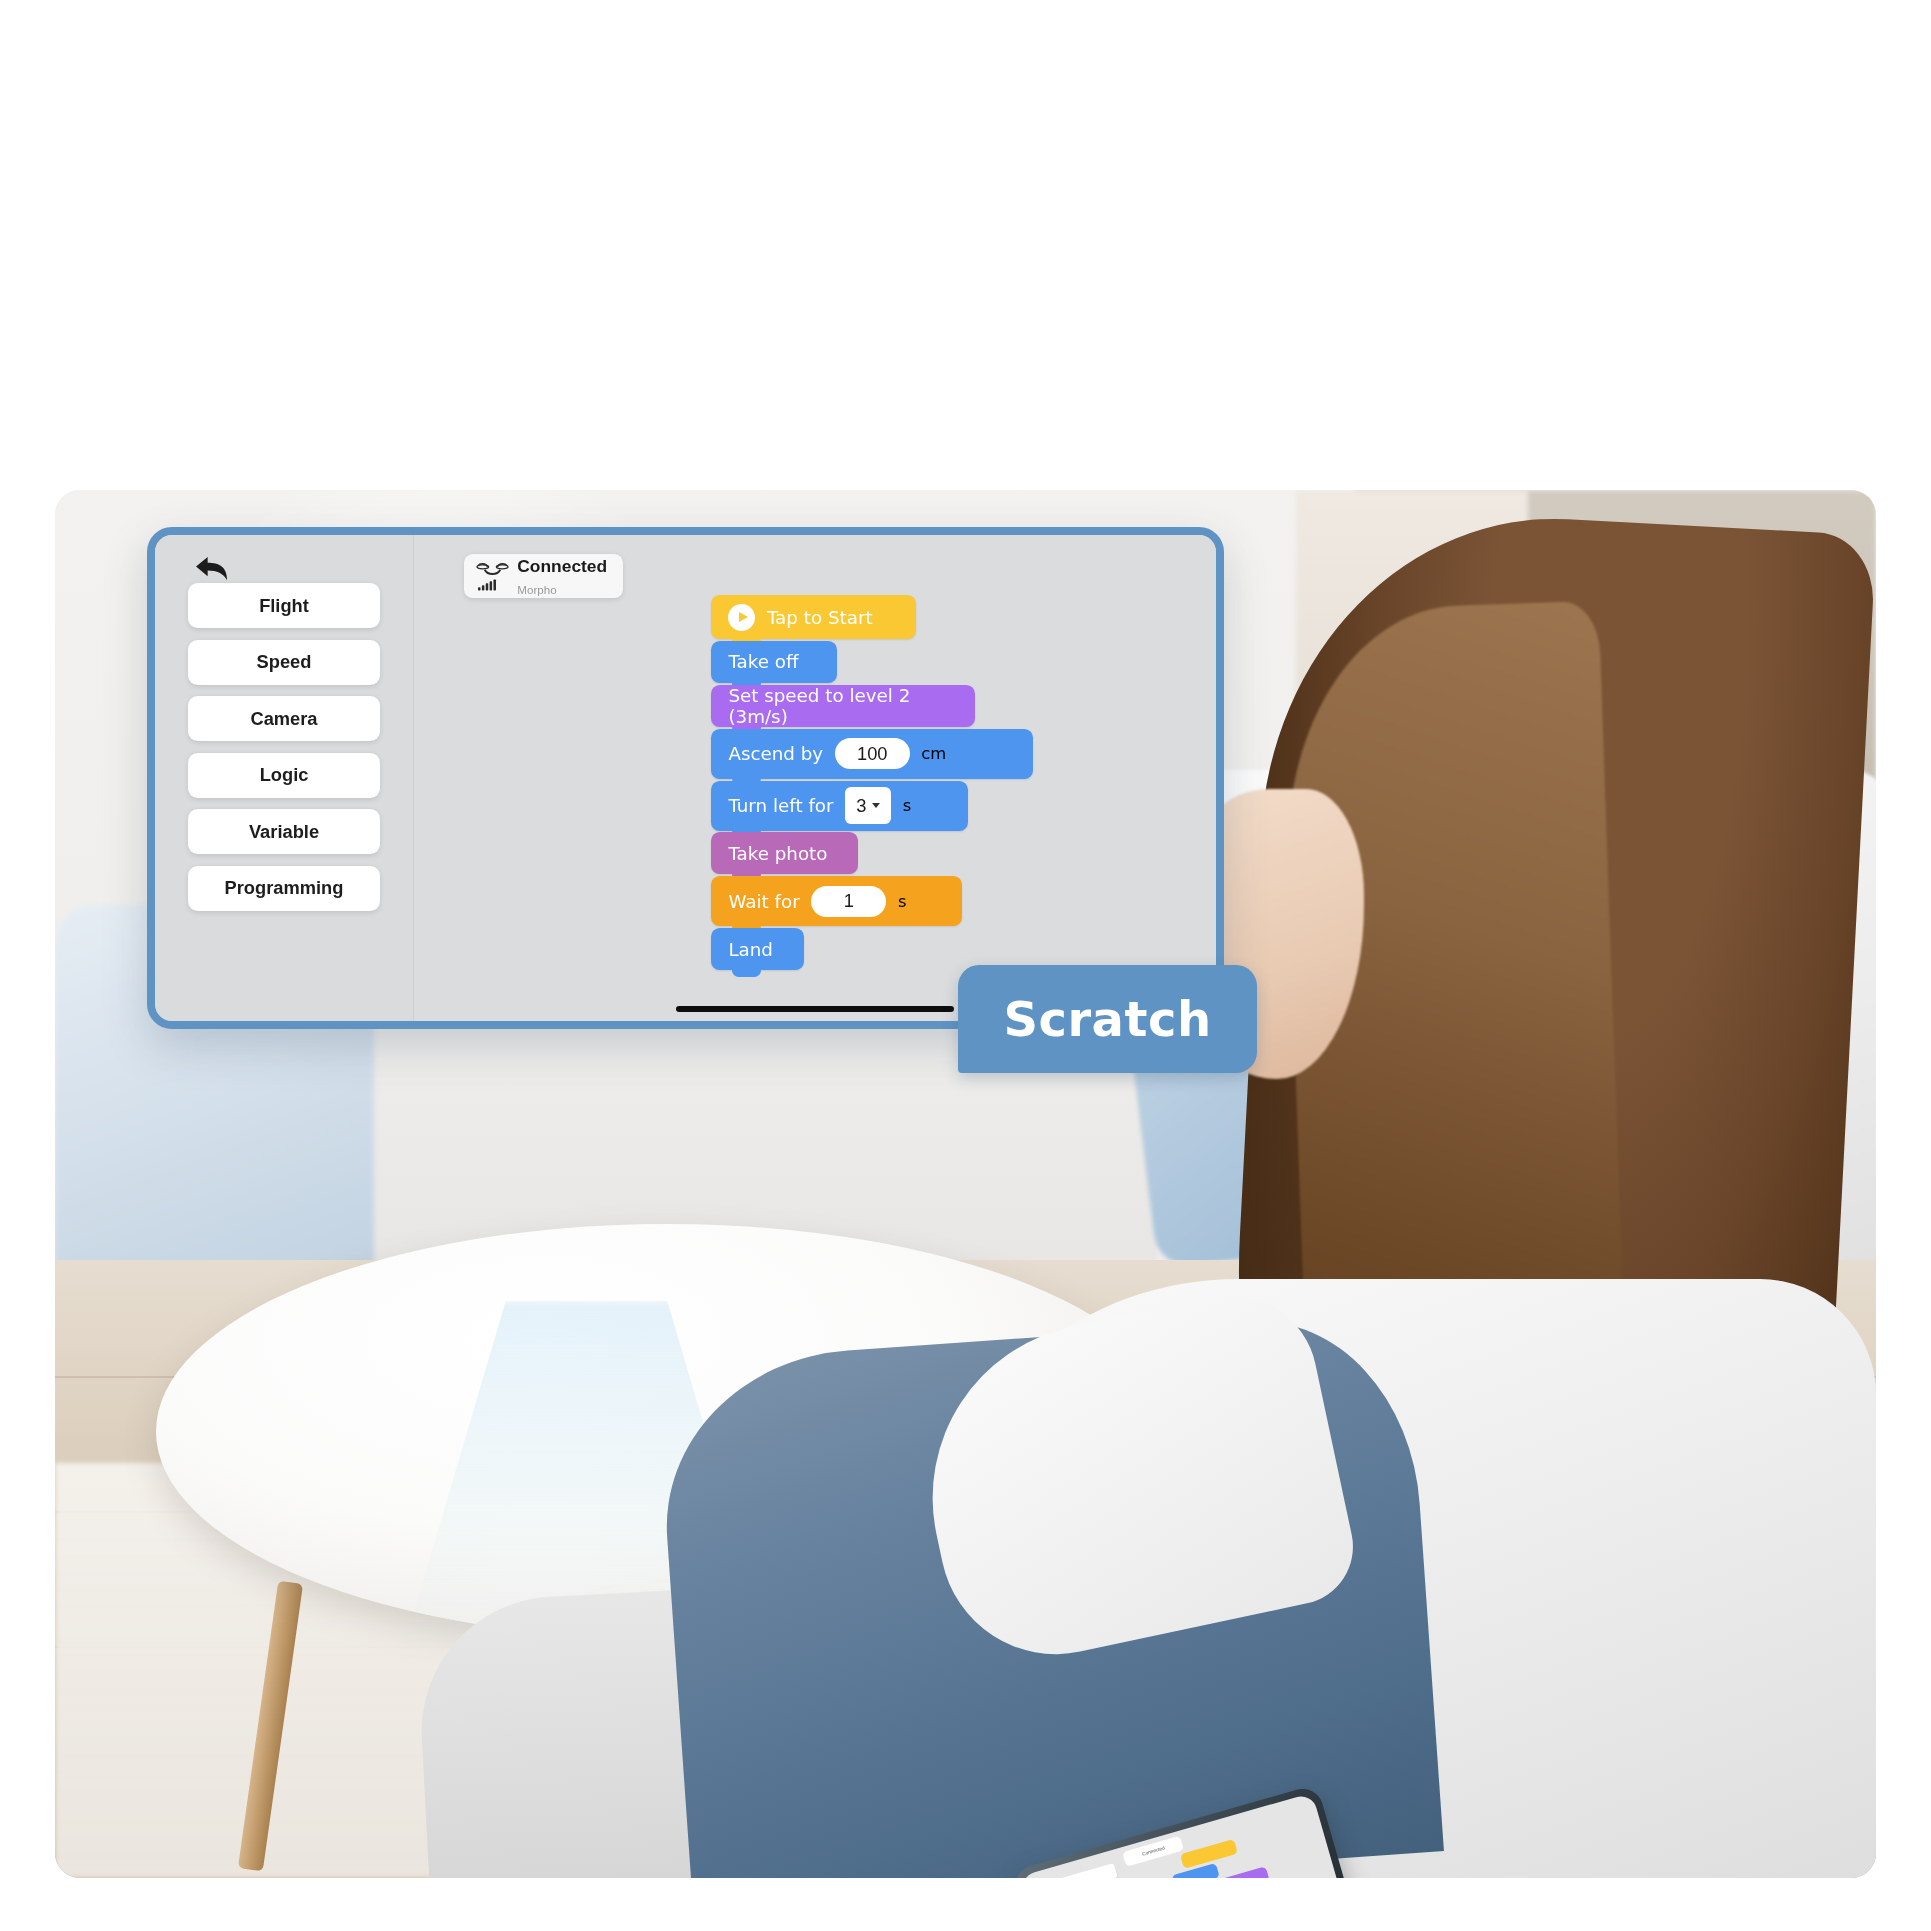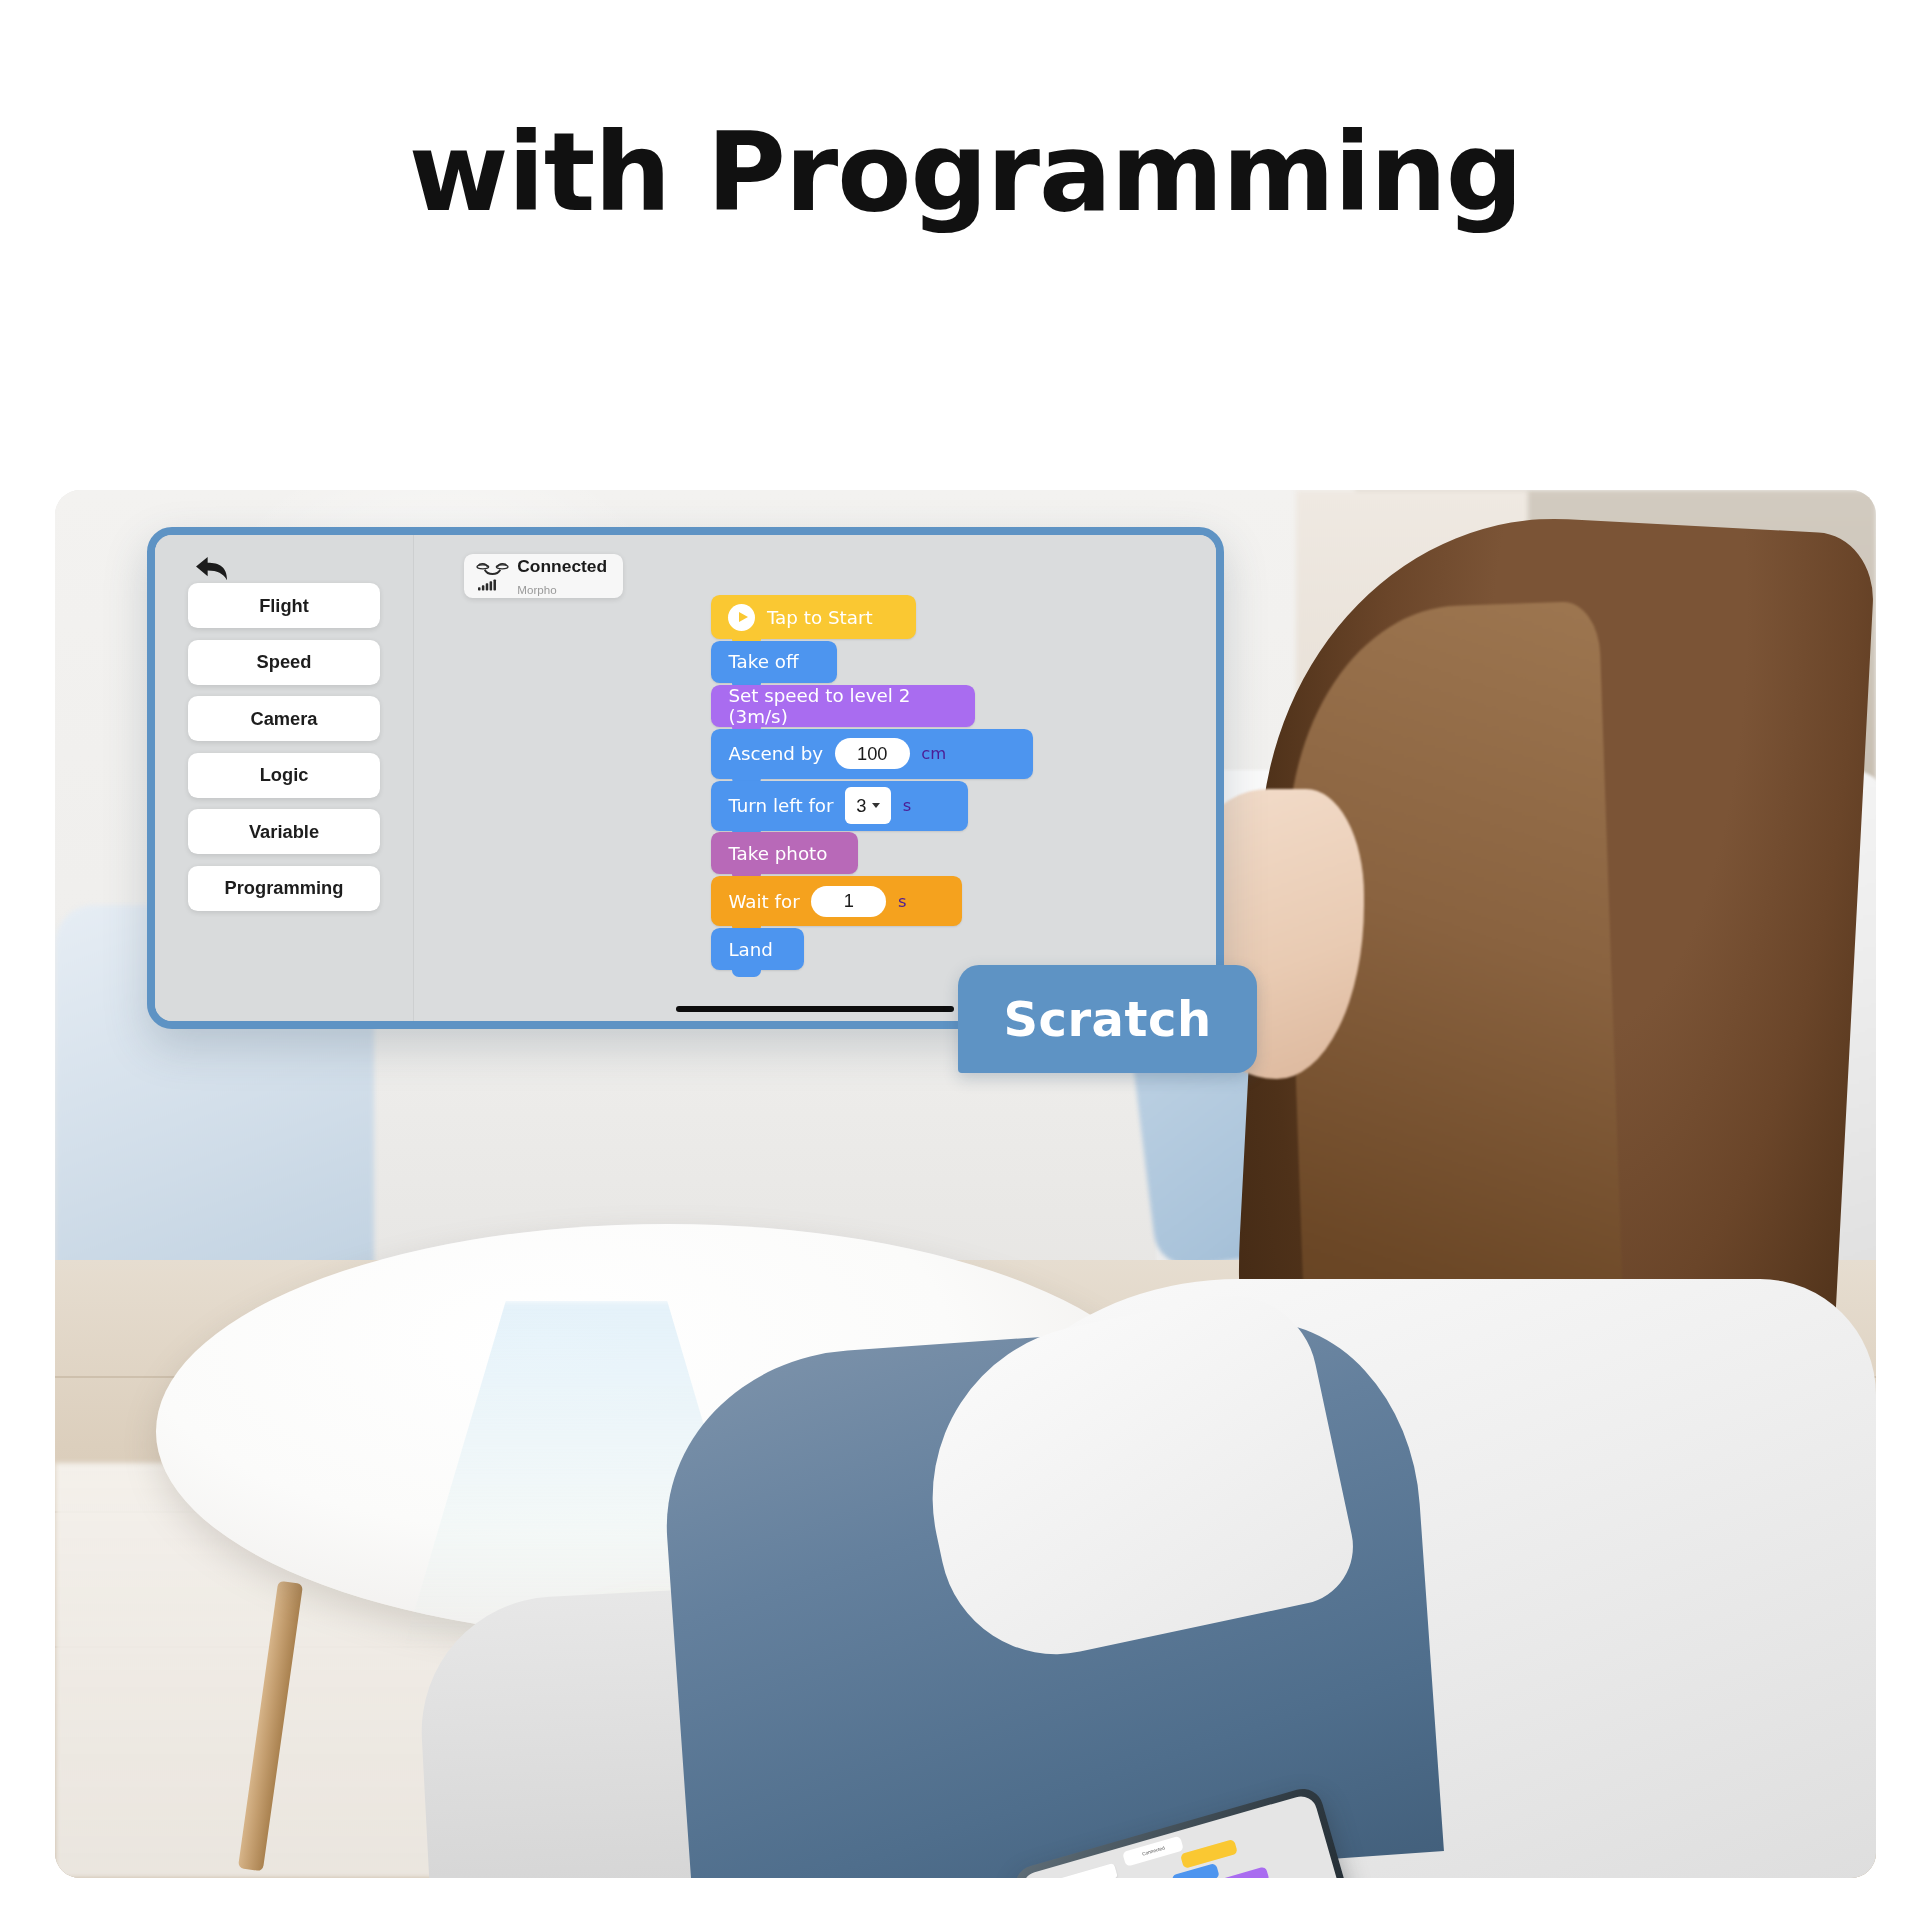--- a/index.html
+++ b/index.html
@@ -347,21 +347,21 @@
     font-family:"Liberation Sans", sans-serif;
   }
   .val-sel {
     background:#fff; color:#1b1b1b; border-radius: 5.8px;
     height: 37px; min-width: 46px;
     display:flex; align-items:center; justify-content:center; gap:5.8px;
     font-size: 18.3px; margin: 0 11.6px;
     font-family:"Liberation Sans", sans-serif;
   }
   .caret { width:0;height:0;border-left:4.8px solid transparent;border-right:4.8px solid transparent;border-top:5.8px solid #333; }
-  .unit { font-size: 16.4px; color:#4c1d95; }
+  .unit { font-size: 16.4px; color:#000000; }
 
   .home-bar {
     position: absolute; left: 50%; transform: translateX(-50%);
     bottom: 8.7px; width: 278px; height: 6.8px;
     background: #0d0d0d; border-radius: 3.9px;
   }
 
   
   .scratch-tab {
     position: absolute; left: 903px; top: 475px;
@@ -375,21 +375,20 @@
     font-size: 48px;
     letter-spacing: 0.5px;
     z-index: 40;
     box-shadow: 0 5.8px 15.4px rgba(50,80,110,.22);
   }
 </style>
 </head>
 <body>
 
 <div class="headline">
-  <span class="l2">with Programming</span>
 </div>
 
 <div class="photo-card">
 
   <div class="room-wall"></div>
   <div class="wall-panel-right"></div>
   <div class="wall-panel-right2"></div>
   <div class="room-window-glow"></div>
   <div class="sofa"></div>
   <div class="sofa-left"></div>

